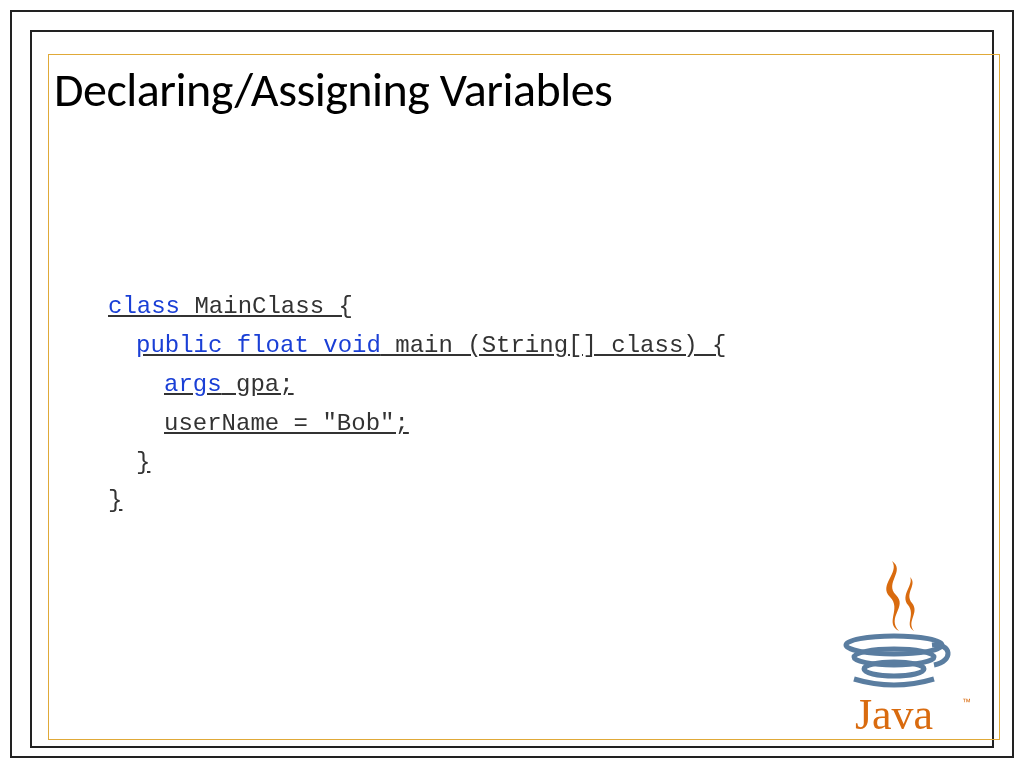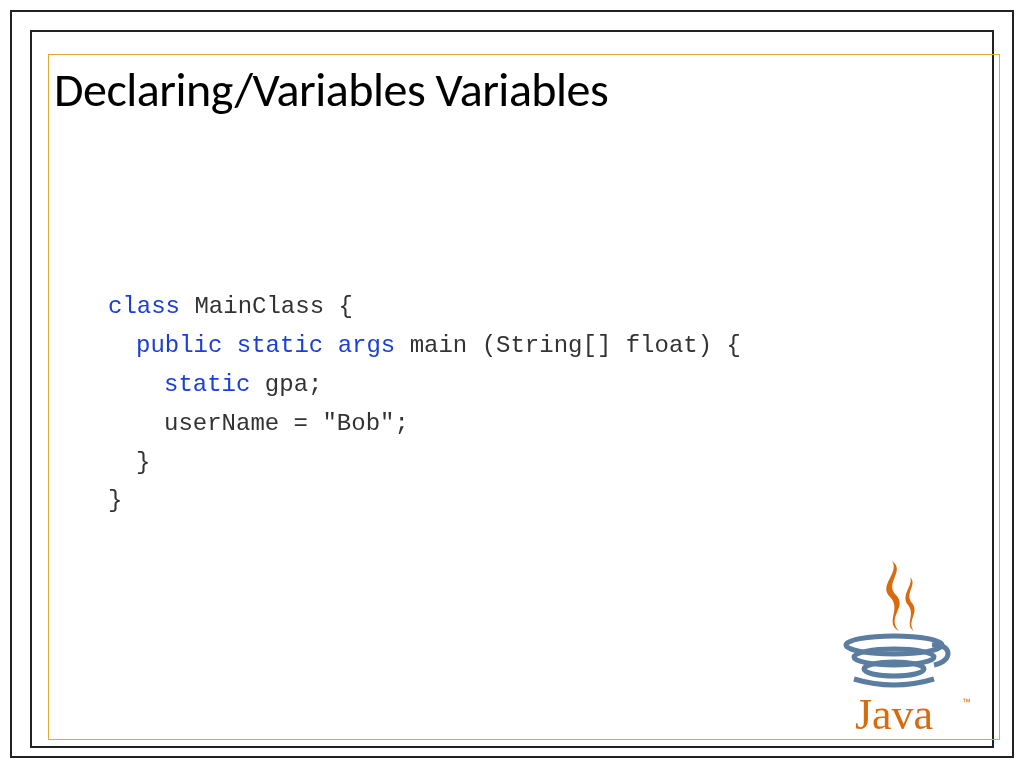--- a/index.html
+++ b/index.html
@@ -1,40 +1,40 @@
 <!DOCTYPE html>
 <html><head>
   <meta charset="utf-8">
   <style>
     * { box-sizing: border-box; margin: 0; padding: 0; }
     body { width: 1024px; height: 768px; background: #fff; font-family: Calibri, 'Segoe UI', Arial, sans-serif; position: relative; }
     .outer-border { position: absolute; top: 10px; left: 10px; right: 10px; bottom: 10px; border: 2px solid #222; }
     .inner-border { position: absolute; top: 30px; left: 30px; right: 30px; bottom: 20px; border: 2px solid #222; }
     .gold-border { position: absolute; top: 54px; left: 48px; right: 24px; bottom: 28px; border: 1.5px solid #e0a938; }
     .slide-title { position: absolute; top: 60px; left: 54px; font-size: 48px; font-weight: 400; color: #000; letter-spacing: -0.5px; }
-    .code-block { position: absolute; top: 288px; left: 108px; font-family: Consolas, 'Courier New', monospace; font-size: 24px; line-height: 1.62; color: #333; }
+    .code-block { position: absolute; top: 288px; left: 108px; font-family: Consolas, 'Courier New', monospace; font-size: 24px; line-height: 1.62; color: #333; text-decoration: underline; }
     .kw { color: #1a3fd6; }
     .indent1 { padding-left: 28px; }
     .indent2 { padding-left: 56px; }
     .java-logo { position: absolute; right: 50px; bottom: 25px; width: 160px; height: 190px; }
     .java-logo svg { width: 100%; height: 100%; }
   </style>
 </head>
 <body>
 
 <div class="outer-border"></div>
 <div class="inner-border"></div>
 <div class="gold-border"></div>
 
-<h1 class="slide-title">Declaring/Variables Variables</h1>
+<h1 class="slide-title">Declaring/Assigning Variables</h1>
 
 <div class="code-block">
   <div><span class="kw">class</span><span> MainClass {</span></div>
-  <div class="indent1"><span class="kw">public static args</span><span> main (String[] float) {</span></div>
-  <div class="indent2"><span class="kw">static</span><span> gpa;</span></div>
+  <div class="indent1"><span class="kw">public float void</span><span> main (String[] class) {</span></div>
+  <div class="indent2"><span class="kw">args</span><span> gpa;</span></div>
   <div class="indent2">userName = "Bob";</div>
   <div class="indent1">}</div>
   <div>}</div>
 </div>
 
 <div class="java-logo">
   <svg viewBox="0 0 160 190">
 
     <path d="M 78 8 C 92 18, 70 30, 82 42 C 94 54, 72 64, 85 78 C 70 70, 88 56, 76 44 C 64 32, 86 20, 78 8 Z" fill="#d96b0f" stroke="none"></path>
     <path d="M 96 24 C 104 32, 90 40, 98 50 C 106 60, 92 68, 100 78 C 90 72, 102 62, 94 52 C 86 42, 100 32, 96 24 Z" fill="#d96b0f" stroke="none"></path>

